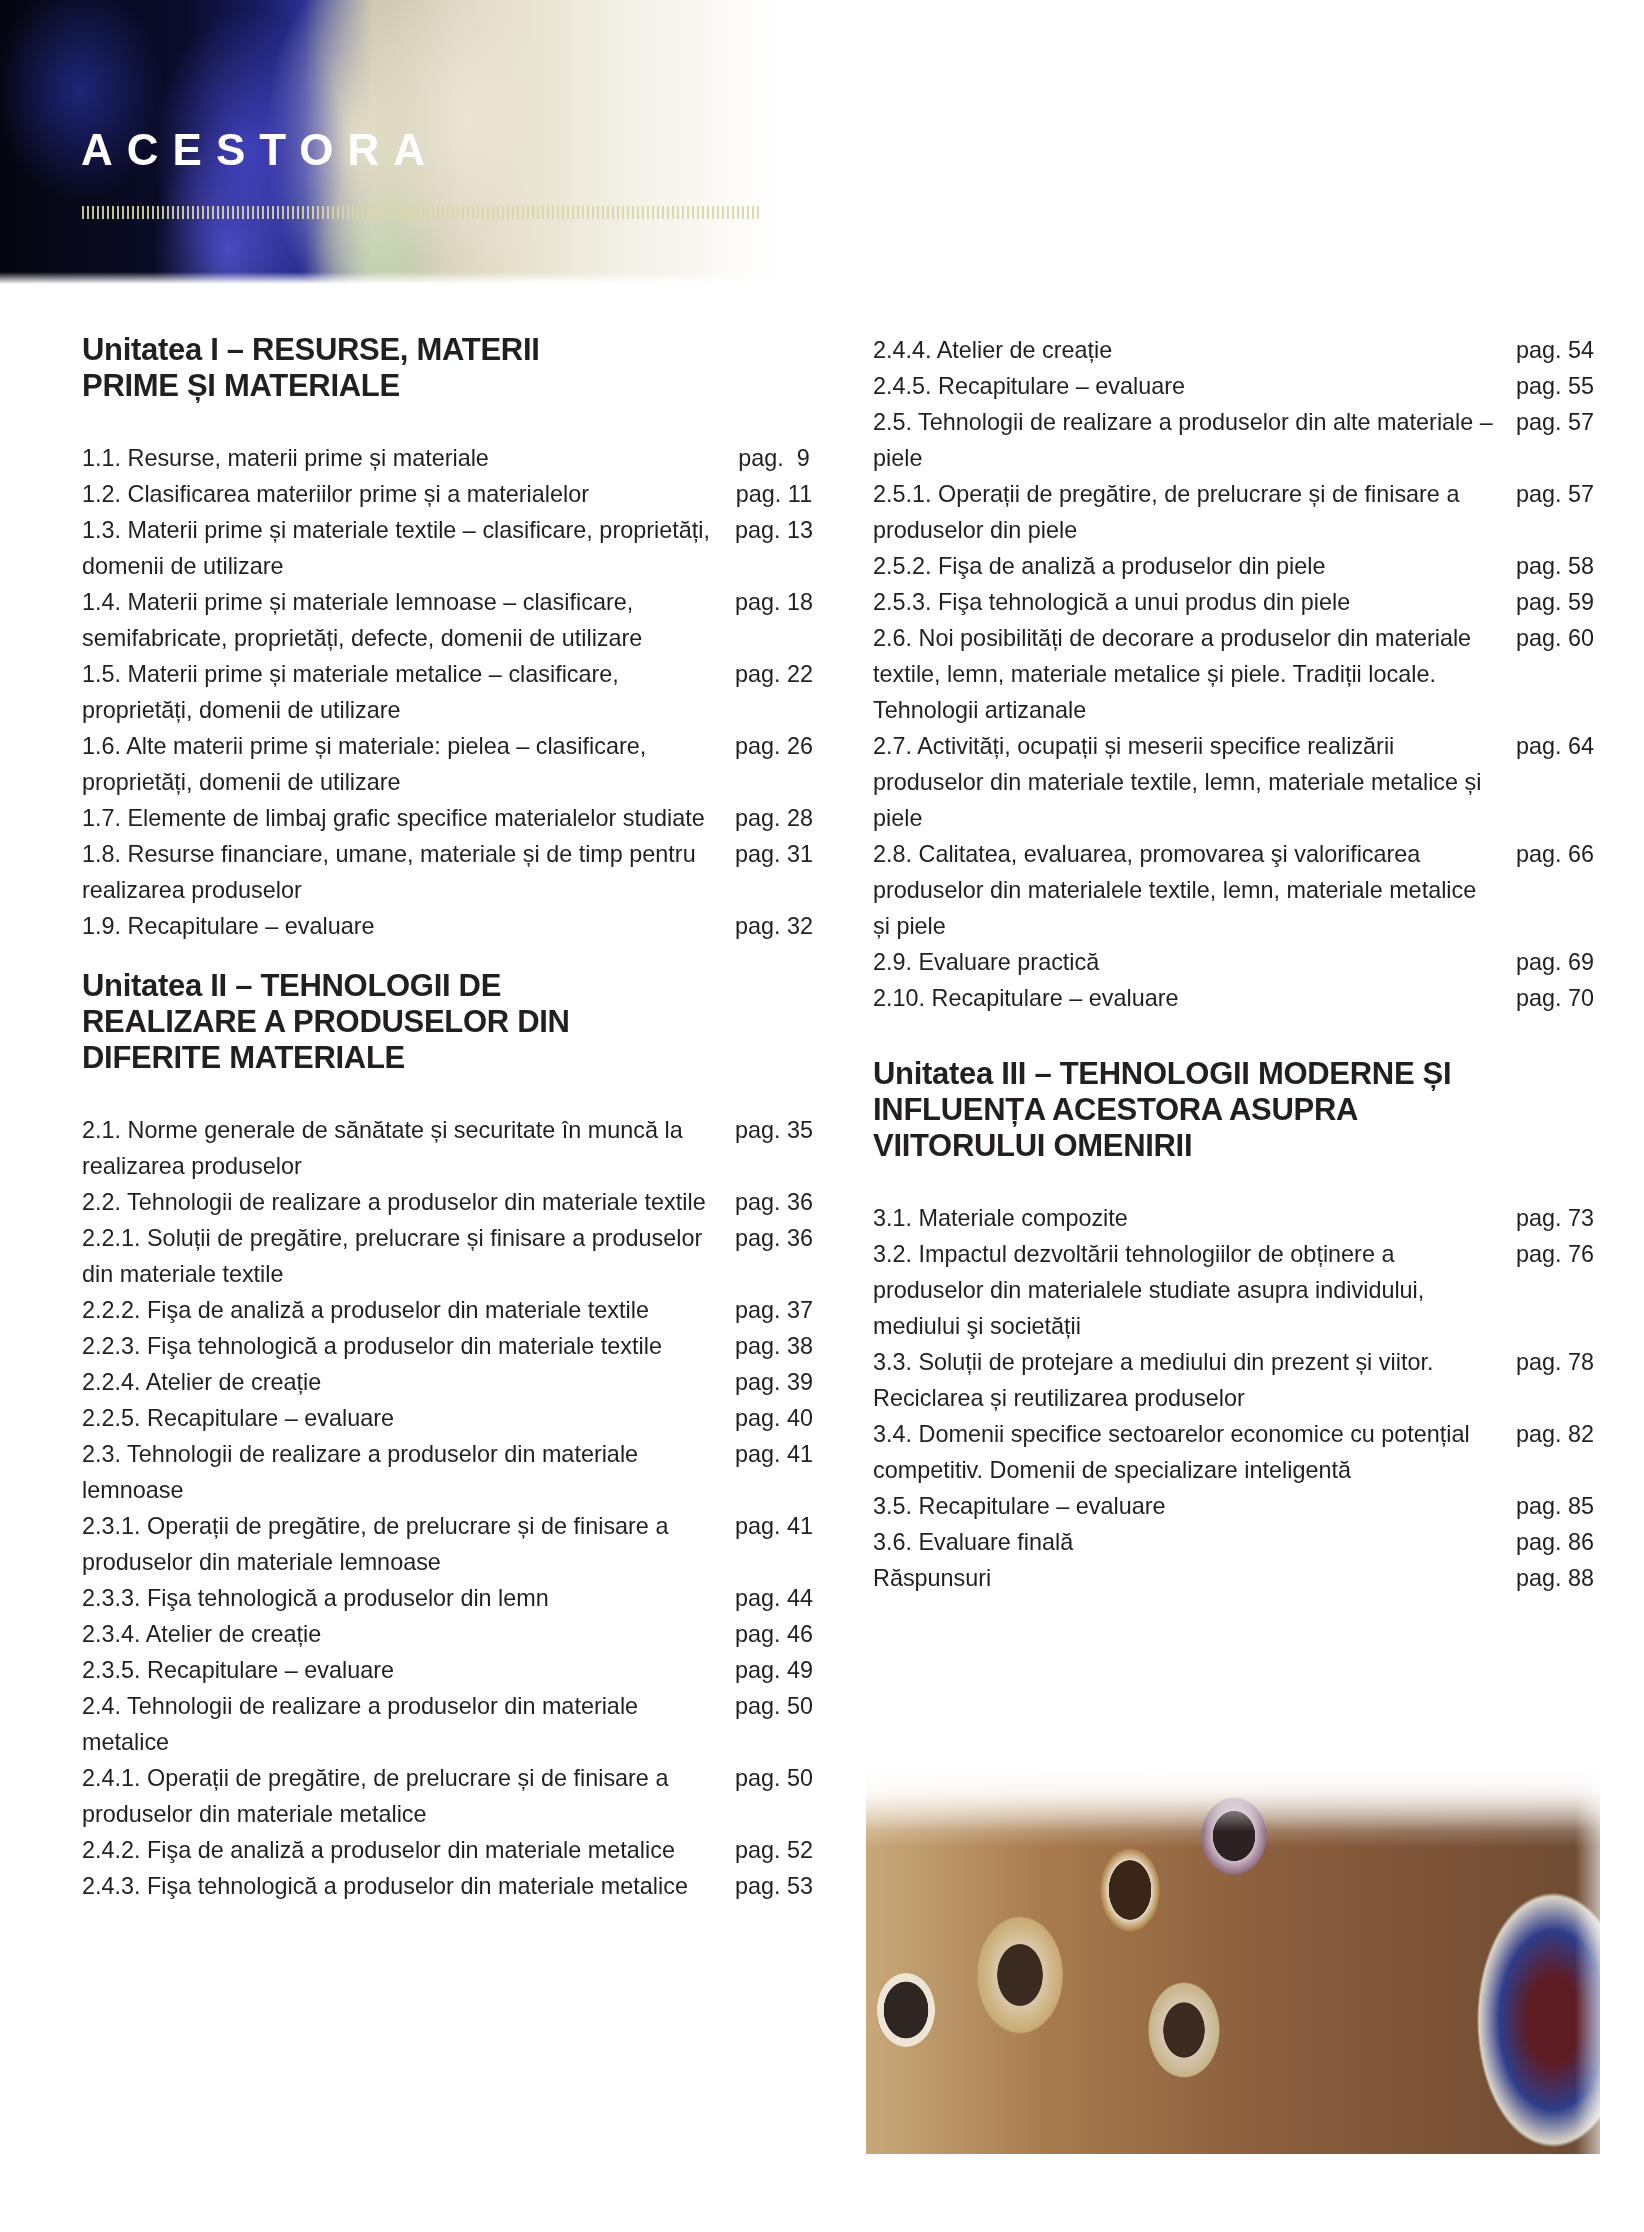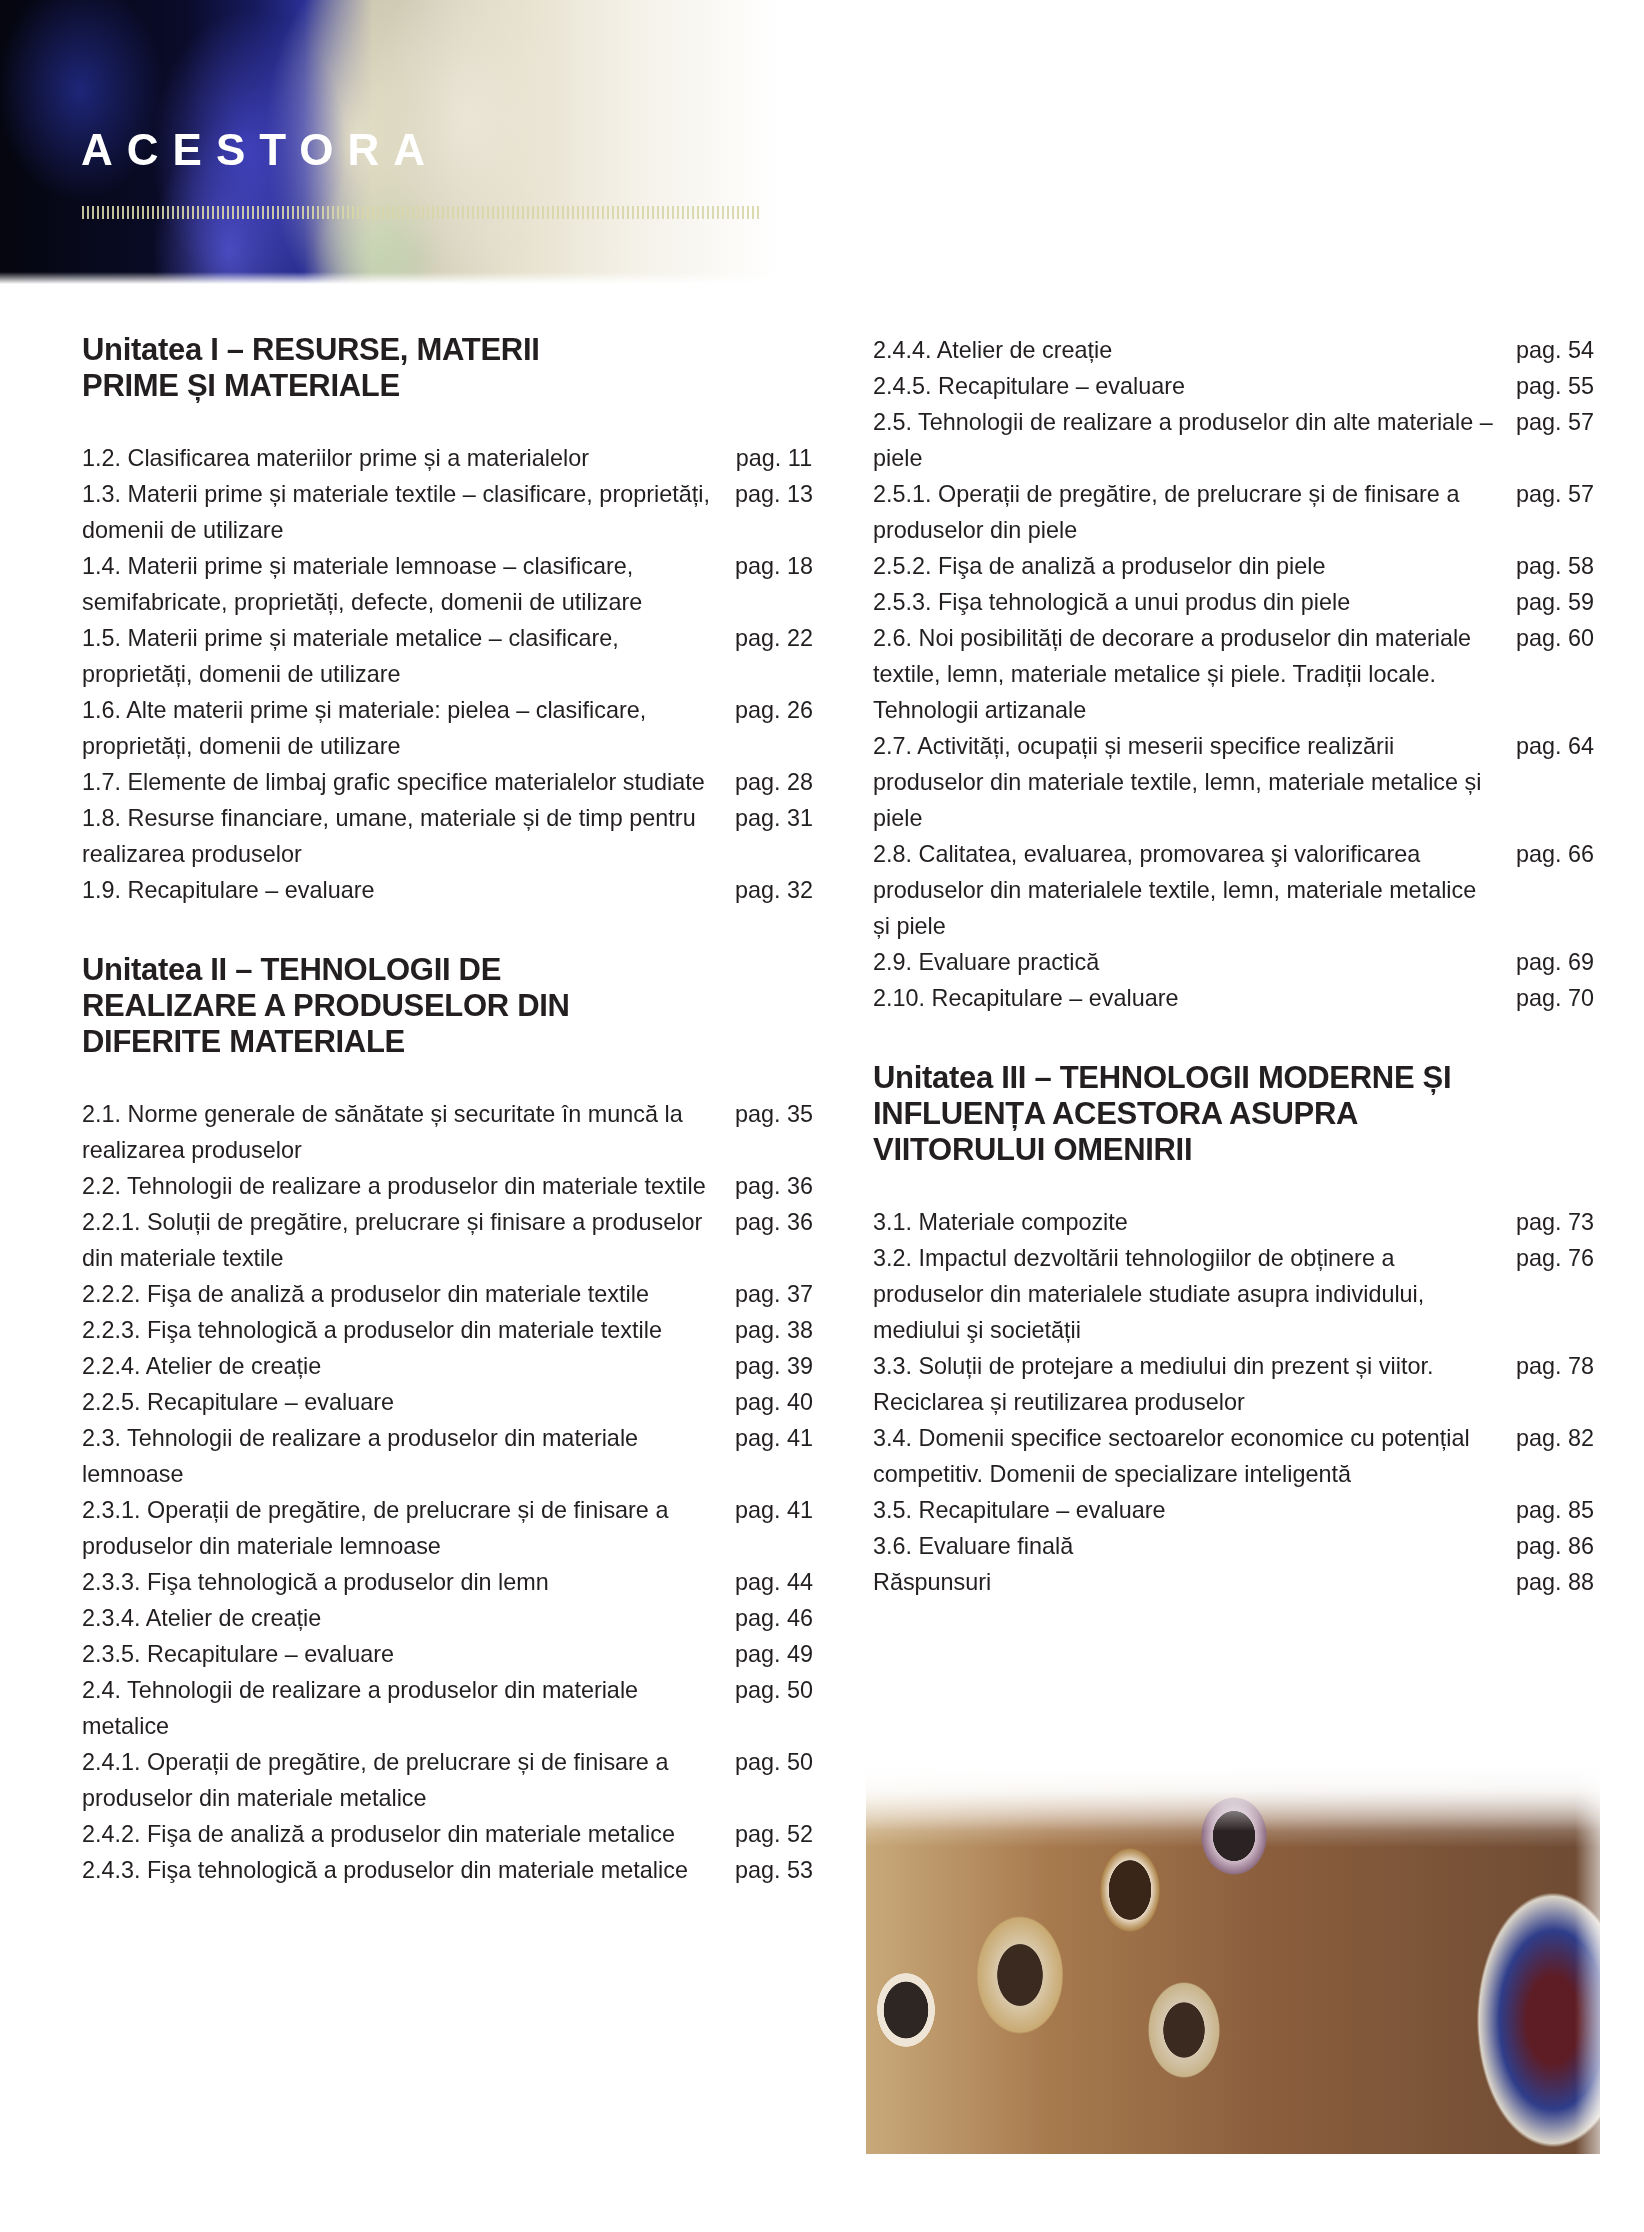--- a/index.html
+++ b/index.html
@@ -26,21 +26,21 @@
 
   
   .col { position: absolute; top: 332px; font-size: 23.4px; line-height: 36px; }
   .col-left { left: 82px; width: 738px; }
   .col-right { left: 873px; width: 731px; }
 
   .unit-title { font-weight: bold; font-size: 31px; line-height: 36px; margin: 0 0 36px 0;
     letter-spacing: -0.3px; }
   .col-left .unit-title { width: 557px; }
   .col-right .unit-title { width: 597px; }
-  .unit-block + .unit-block { margin-top: 44px; }
+  .unit-block + .unit-block { margin-top: 24px; }
 
   .entry { display: flex; justify-content: space-between; align-items: flex-start; }
   .entry-text { flex: 0 0 auto; }
   .col-left .entry-text { width: 637px; }
   .col-right .entry-text { width: 622px; }
   .entry-page { flex: 0 0 auto; white-space: pre; text-align: center; }
   .col-left .entry-page { width: 92px; }
   .col-right .entry-page { width: 98px; }
 
   .cont-list { margin-bottom: 40px; }
@@ -68,20 +68,24 @@
 <div class="banner">
   <div class="banner-title">ACESTORA</div>
   <div class="banner-rule"></div>
 </div>
 
 <div class="col col-left">
   <div class="unit-block">
     <div class="unit-title">Unitatea I – RESURSE, MATERII PRIME ȘI MATERIALE</div>
     <div>
         <div class="entry">
+          <span class="entry-text">1.1. Resurse, materii prime și materiale</span>
+          <span class="entry-page">pag.  9</span>
+        </div>
+        <div class="entry">
           <span class="entry-text">1.2. Clasificarea materiilor prime și a materialelor</span>
           <span class="entry-page">pag. 11</span>
         </div>
         <div class="entry">
           <span class="entry-text">1.3. Materii prime și materiale textile – clasificare, proprietăți, domenii de utilizare</span>
           <span class="entry-page">pag. 13</span>
         </div>
         <div class="entry">
           <span class="entry-text">1.4. Materii prime și materiale lemnoase – clasificare, semifabricate, proprietăți, defecte, domenii de utilizare</span>
           <span class="entry-page">pag. 18</span>

